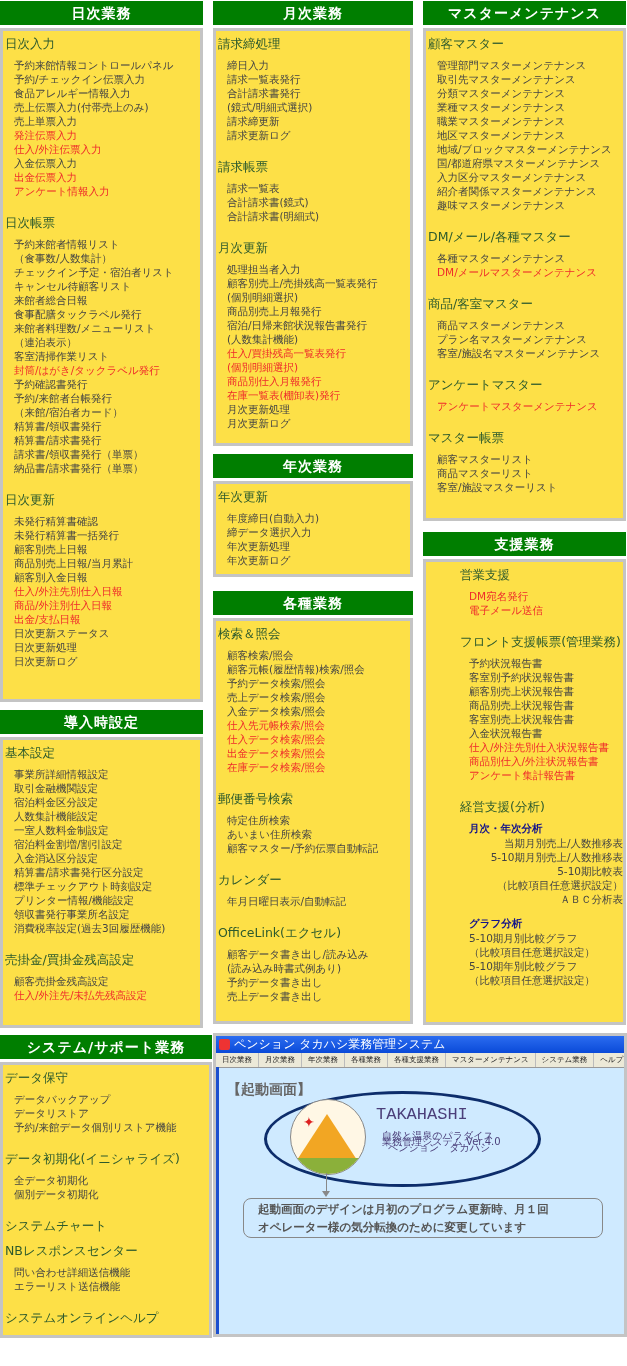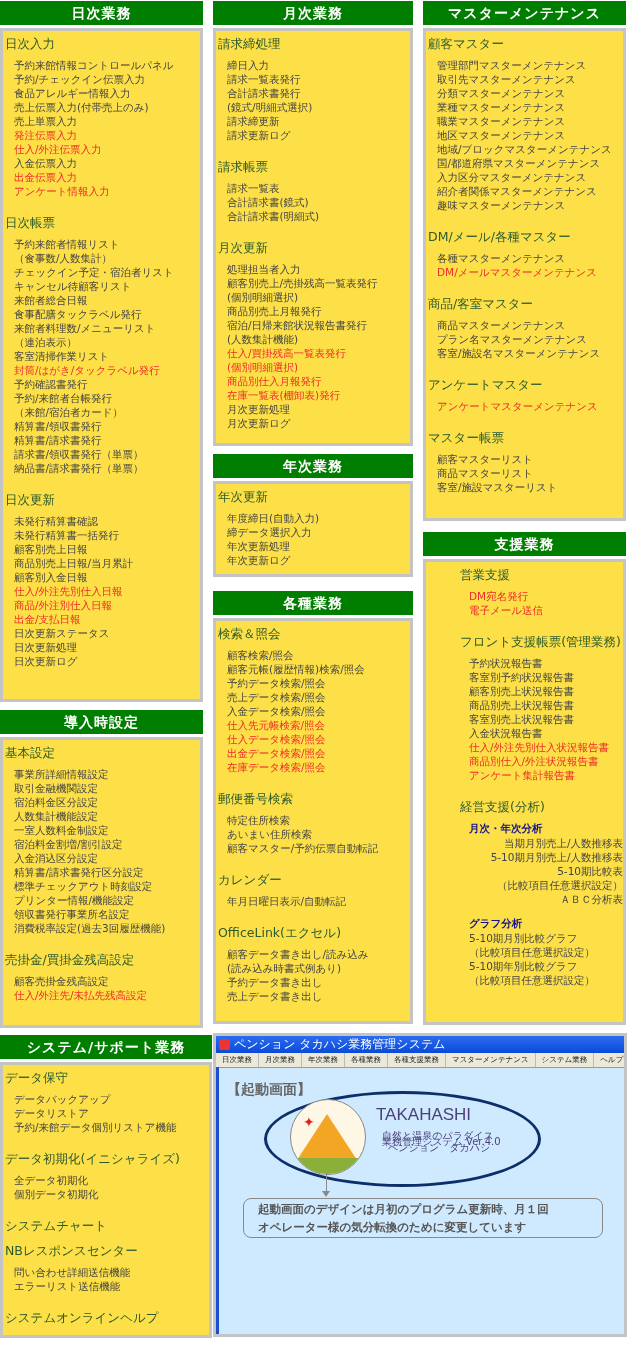--- a/index.html
+++ b/index.html
@@ -28,21 +28,21 @@
   .screen { position:absolute; left:0; top:31px; right:0; bottom:0; border-left:3px solid #1a4fcf; }
   .caption { position:absolute; left:8px; top:14px; font-size:14px; color:#666; font-weight:bold; }
   .ellipse { position:absolute; left:45px; top:13px; width:277px; height:96px; border:3px solid #0d2d6b;
              border-radius:50%; box-sizing:border-box; }
   .circle { position:absolute; left:71px; top:22px; width:74px; height:74px; border:1px solid #888;
             border-radius:50%; background:#fff7e5; overflow:hidden; }
   .mountain { position:absolute; left:6px; top:14px; width:0; height:0; border-left:30px solid transparent;
               border-right:30px solid transparent; border-bottom:46px solid #f2a623; }
   .grass { position:absolute; left:0; bottom:0; width:100%; height:16px; background:#8bb03a; }
   .leaf { position:absolute; left:12px; top:14px; color:#d22; font-size:14px; }
-  .brand { position:absolute; left:157px; top:26px; font-family:Liberation Sans, sans-serif;
+  .brand { position:absolute; left:157px; top:26px; font-family:Liberation Mono, monospace;
            font-size:17px; color:#4b3f7a; }
   .tag { position:absolute; left:163px; font-size:10px; color:#4b3f7a; white-space:nowrap; }
   .arrow { position:absolute; left:107px; top:96px; width:1px; height:30px; background:#888; }
   .arrowhead { position:absolute; left:103px; top:124px; width:0; height:0; border-left:4px solid transparent;
                border-right:4px solid transparent; border-top:6px solid #888; }
   .msg { position:absolute; left:24px; top:131px; width:360px; height:40px; border:1px solid #888;
          border-radius:8px; font-size:11.5px; color:#555; line-height:18px; padding:1px 0 0 14px;
          box-sizing:border-box; font-weight:bold; }
 </style>
 </head>

